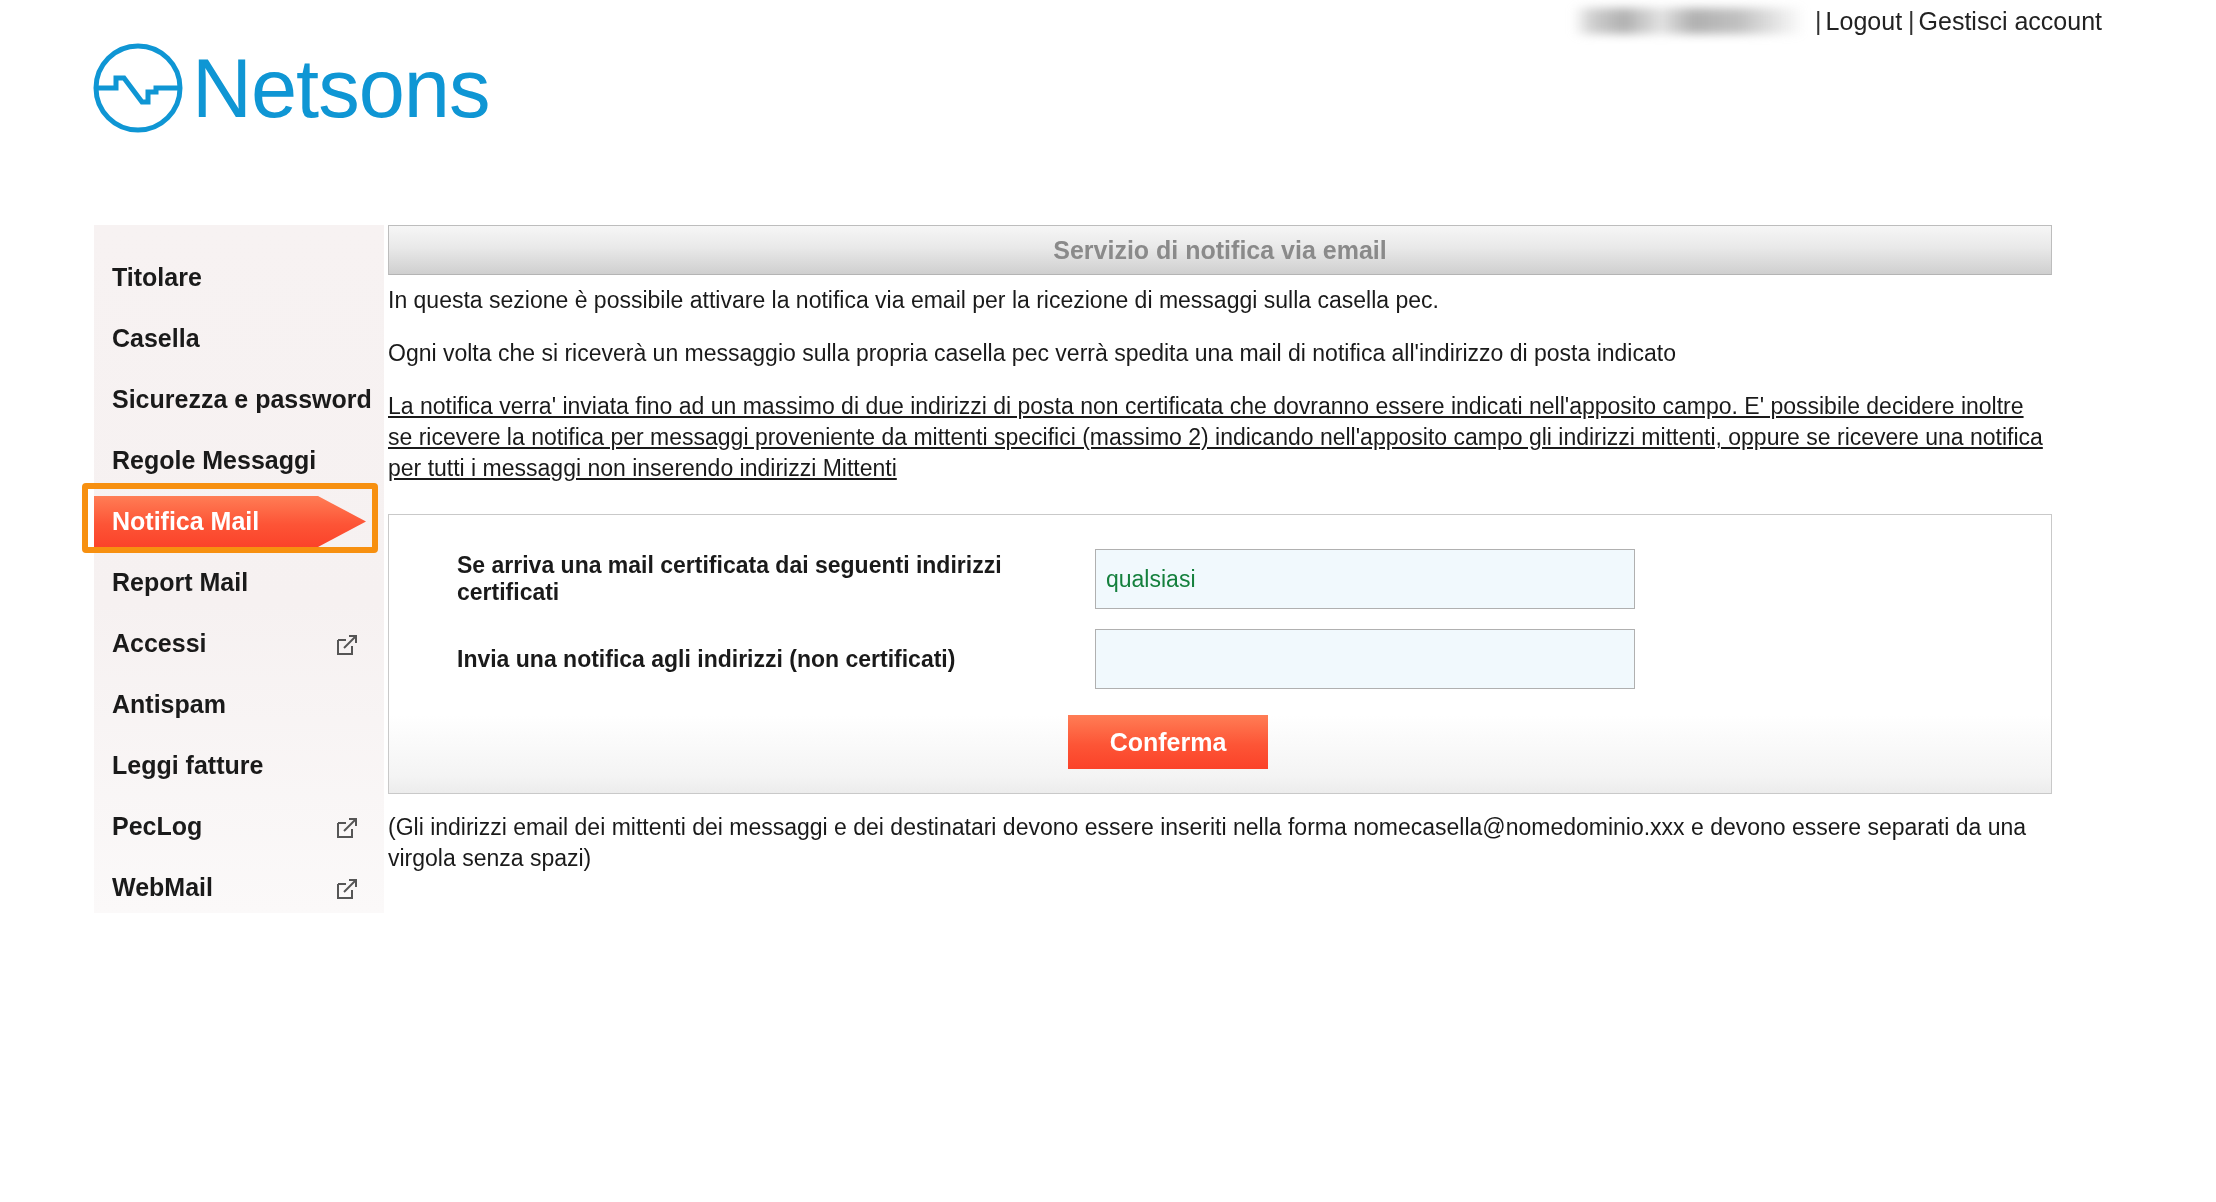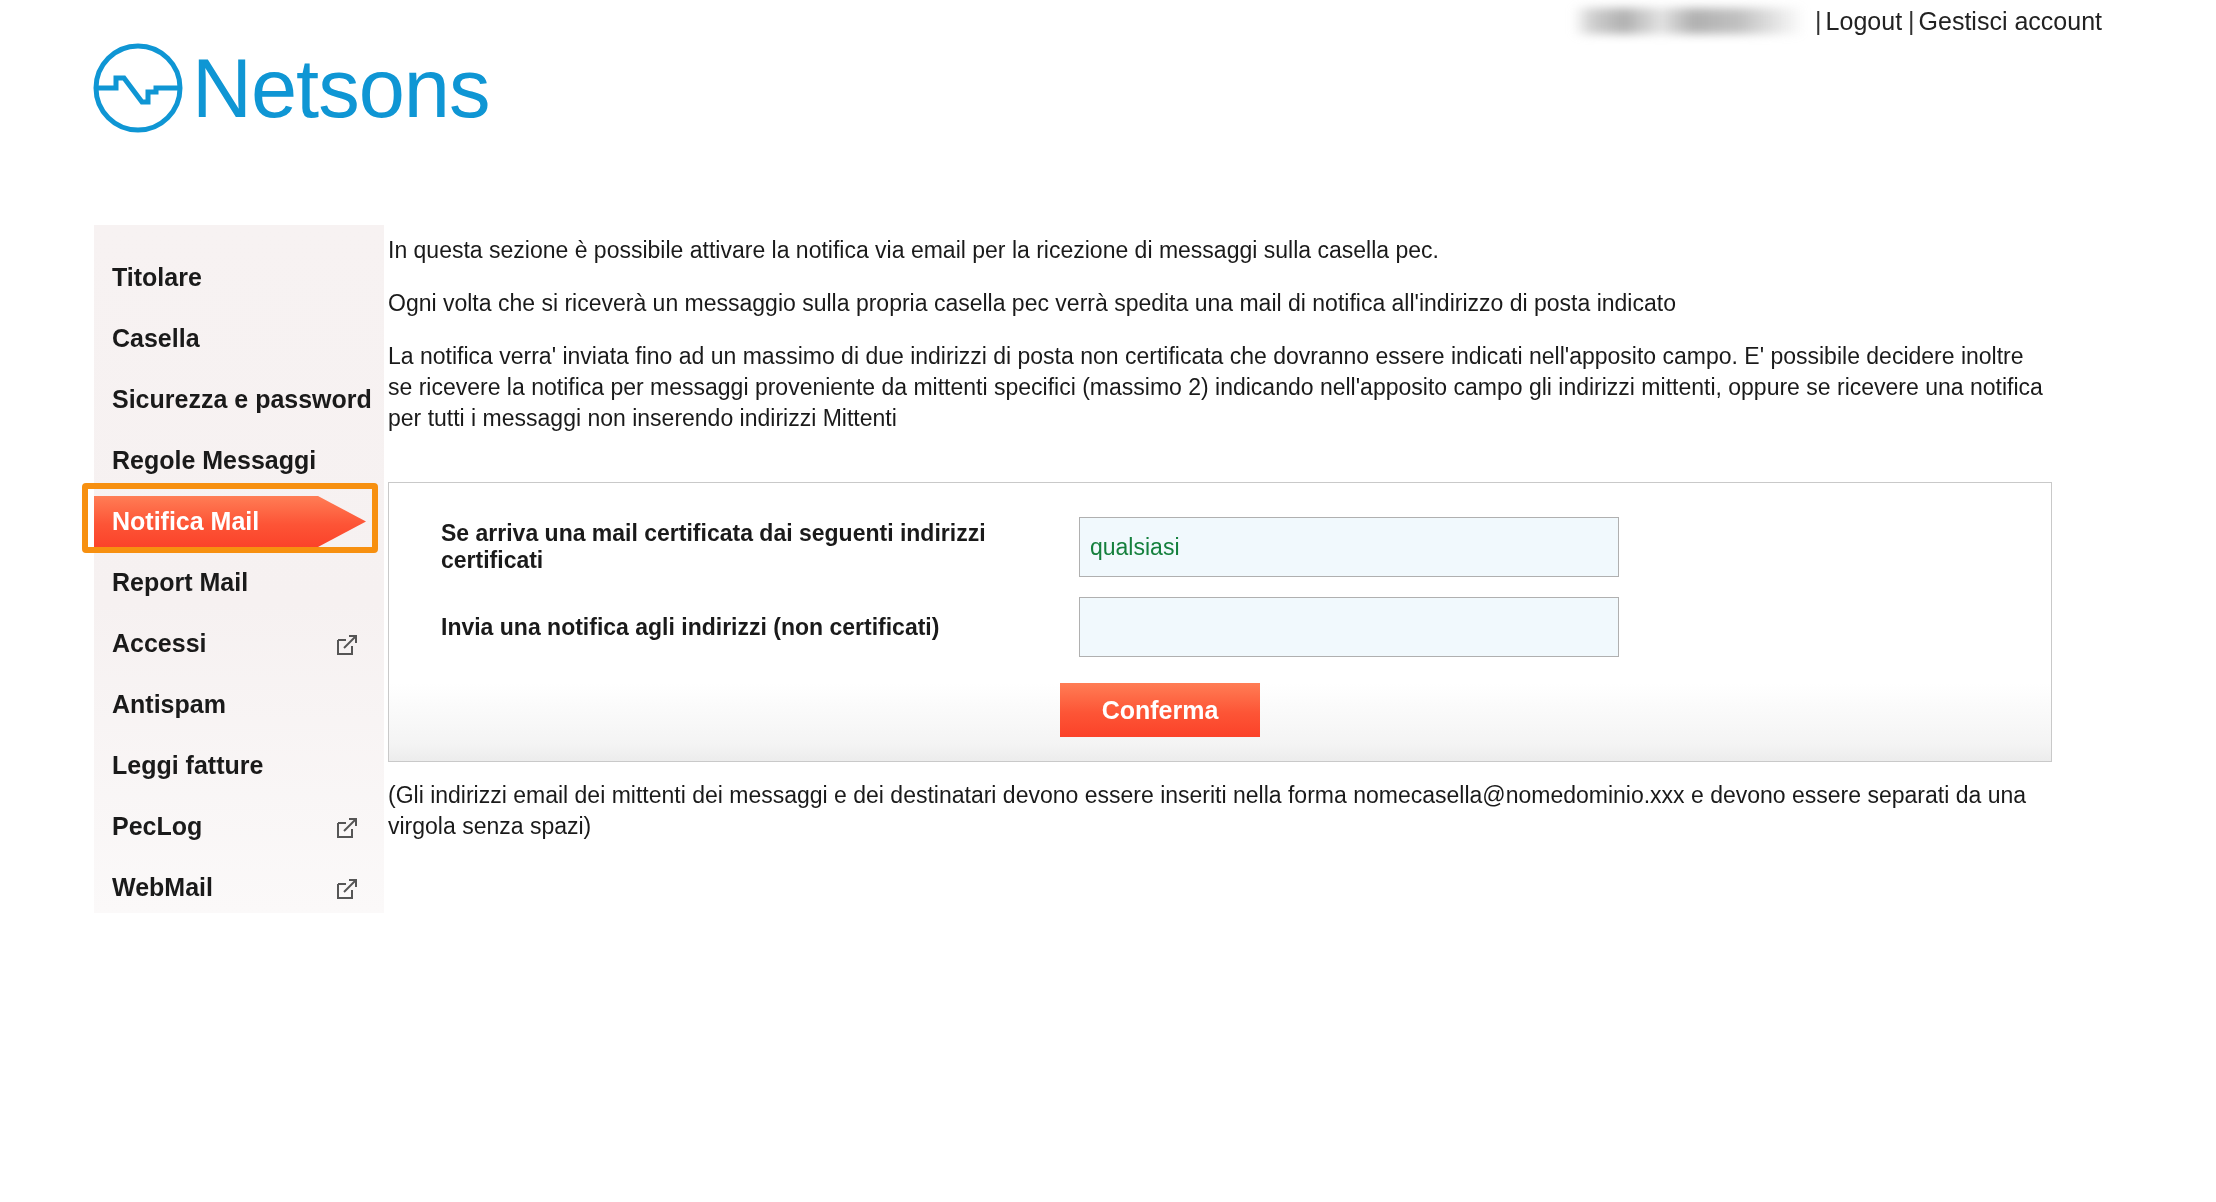--- a/index.html
+++ b/index.html
@@ -156,28 +156,28 @@
     color: #8a8a8a;
   }
 
   .intro {
     font-size: 23px;
     color: #1a1a1a;
     line-height: 1.35;
     margin-top: 10px;
   }
   .intro p { margin: 0 0 22px 0; }
-  .intro p:last-child { margin-bottom: 0; }
+  .intro p:last-child { margin-bottom: 0; text-decoration: underline; }
 
   
   #form-panel {
-    margin-top: 48px;
+    margin-top: 30px;
     border: 1px solid #c9c9c9;
     background: linear-gradient(180deg, #ffffff 0%, #ffffff 72%, #f4f4f4 94%, #ececec 100%);
-    padding: 34px 30px 24px 30px;
+    padding: 34px 30px 24px 46px;
   }
   .form-row {
     display: flex;
     align-items: center;
     margin-bottom: 20px;
   }
   .form-label {
     width: 660px;
     font-size: 23px;
     font-weight: bold;
@@ -330,20 +330,21 @@
           <path d="M8 14 L20 2" fill="none" stroke="#3a3a3a" stroke-width="2"></path>
           <path d="M13 2 L20 2 L20 9" fill="none" stroke="#3a3a3a" stroke-width="2"></path>
         </svg>
       </span>
     </div>
 
   </nav>
 
   <main id="content">
 
+    <div class="panel-header">Servizio di notifica via email</div>
 
     <div class="intro">
       <p>In questa sezione è possibile attivare la notifica via email per la ricezione di messaggi sulla casella pec.</p>
       <p>Ogni volta che si riceverà un messaggio sulla propria casella pec verrà spedita una mail di notifica all'indirizzo di posta indicato</p>
       <p>La notifica verra' inviata fino ad un massimo di due indirizzi di posta non certificata che dovranno essere indicati nell'apposito campo. E' possibile decidere inoltre se ricevere la notifica per messaggi proveniente da mittenti specifici (massimo 2) indicando nell'apposito campo gli indirizzi mittenti, oppure se ricevere una notifica per tutti i messaggi non inserendo indirizzi Mittenti</p>
     </div>
 
     <section id="form-panel">
 
       <div class="form-row">

